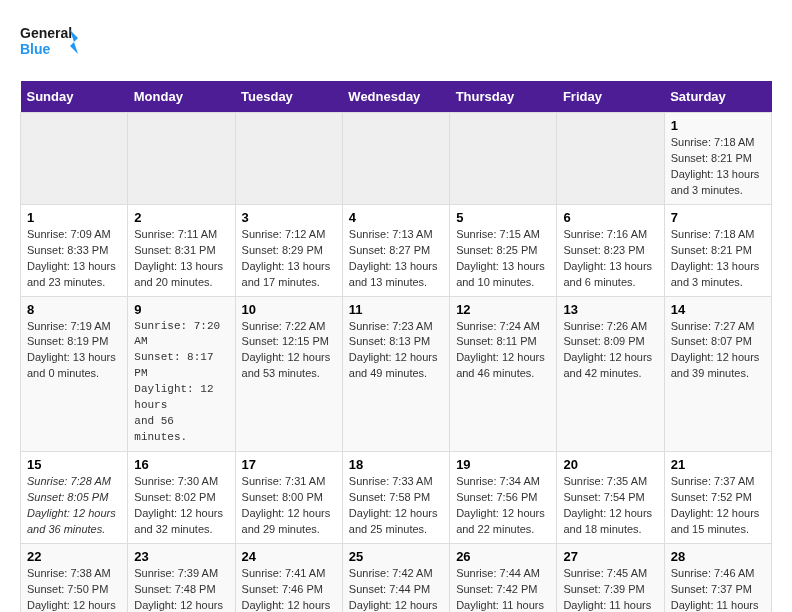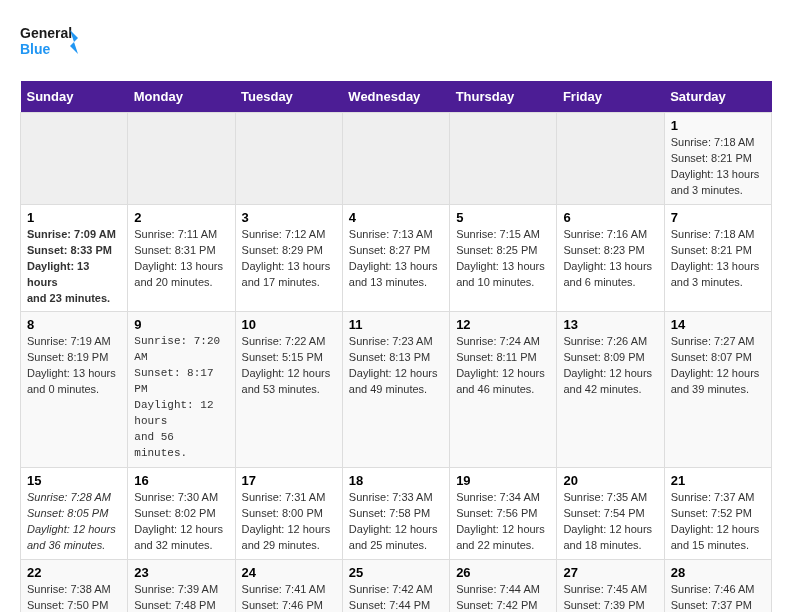--- a/index.html
+++ b/index.html
@@ -113,21 +113,21 @@
           <span class="day-num">1</span>
           <div class="day-info" style="white-space: pre-line;">Sunrise: 7:18 AM
 Sunset: 8:21 PM
 Daylight: 13 hours
 and 3 minutes.</div>
         </td>
       </tr>
       <tr>
         <td>
           <span class="day-num">1</span>
-          <div class="day-info" style="white-space: pre-line; font-weight: bold;">Sunrise: 7:09 AM
+          <div class="day-info" style="white-space: pre-line;">Sunrise: 7:09 AM
 Sunset: 8:33 PM
 Daylight: 13 hours
 and 23 minutes.</div>
         </td>
         <td>
           <span class="day-num">2</span>
           <div class="day-info" style="white-space: pre-line;">Sunrise: 7:11 AM
 Sunset: 8:31 PM
 Daylight: 13 hours
 and 20 minutes.</div>
@@ -179,21 +179,21 @@
         <td>
           <span class="day-num">9</span>
           <div class="day-info" style="white-space: pre-line; font-family: Liberation Mono, monospace;">Sunrise: 7:20 AM
 Sunset: 8:17 PM
 Daylight: 12 hours
 and 56 minutes.</div>
         </td>
         <td>
           <span class="day-num">10</span>
           <div class="day-info" style="white-space: pre-line;">Sunrise: 7:22 AM
-Sunset: 5:15 PM
+Sunset: 12:15 PM
 Daylight: 12 hours
 and 53 minutes.</div>
         </td>
         <td>
           <span class="day-num">11</span>
           <div class="day-info" style="white-space: pre-line;">Sunrise: 7:23 AM
 Sunset: 8:13 PM
 Daylight: 12 hours
 and 49 minutes.</div>
         </td>

